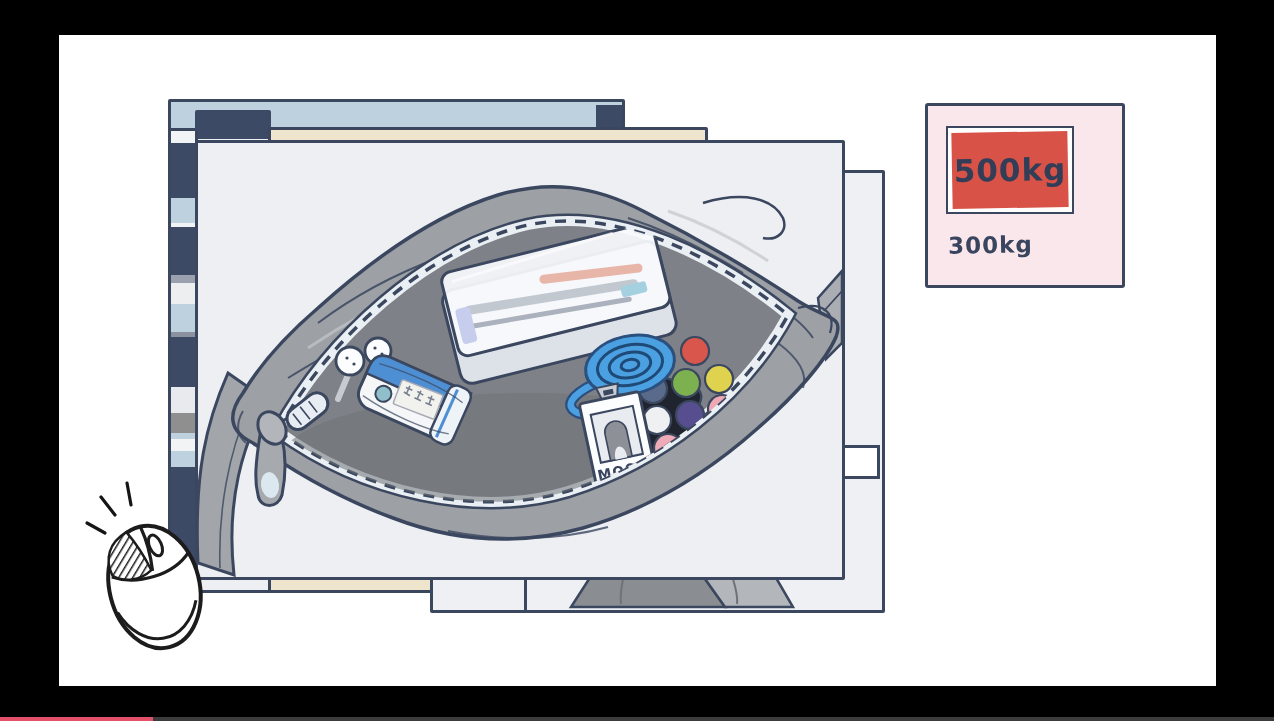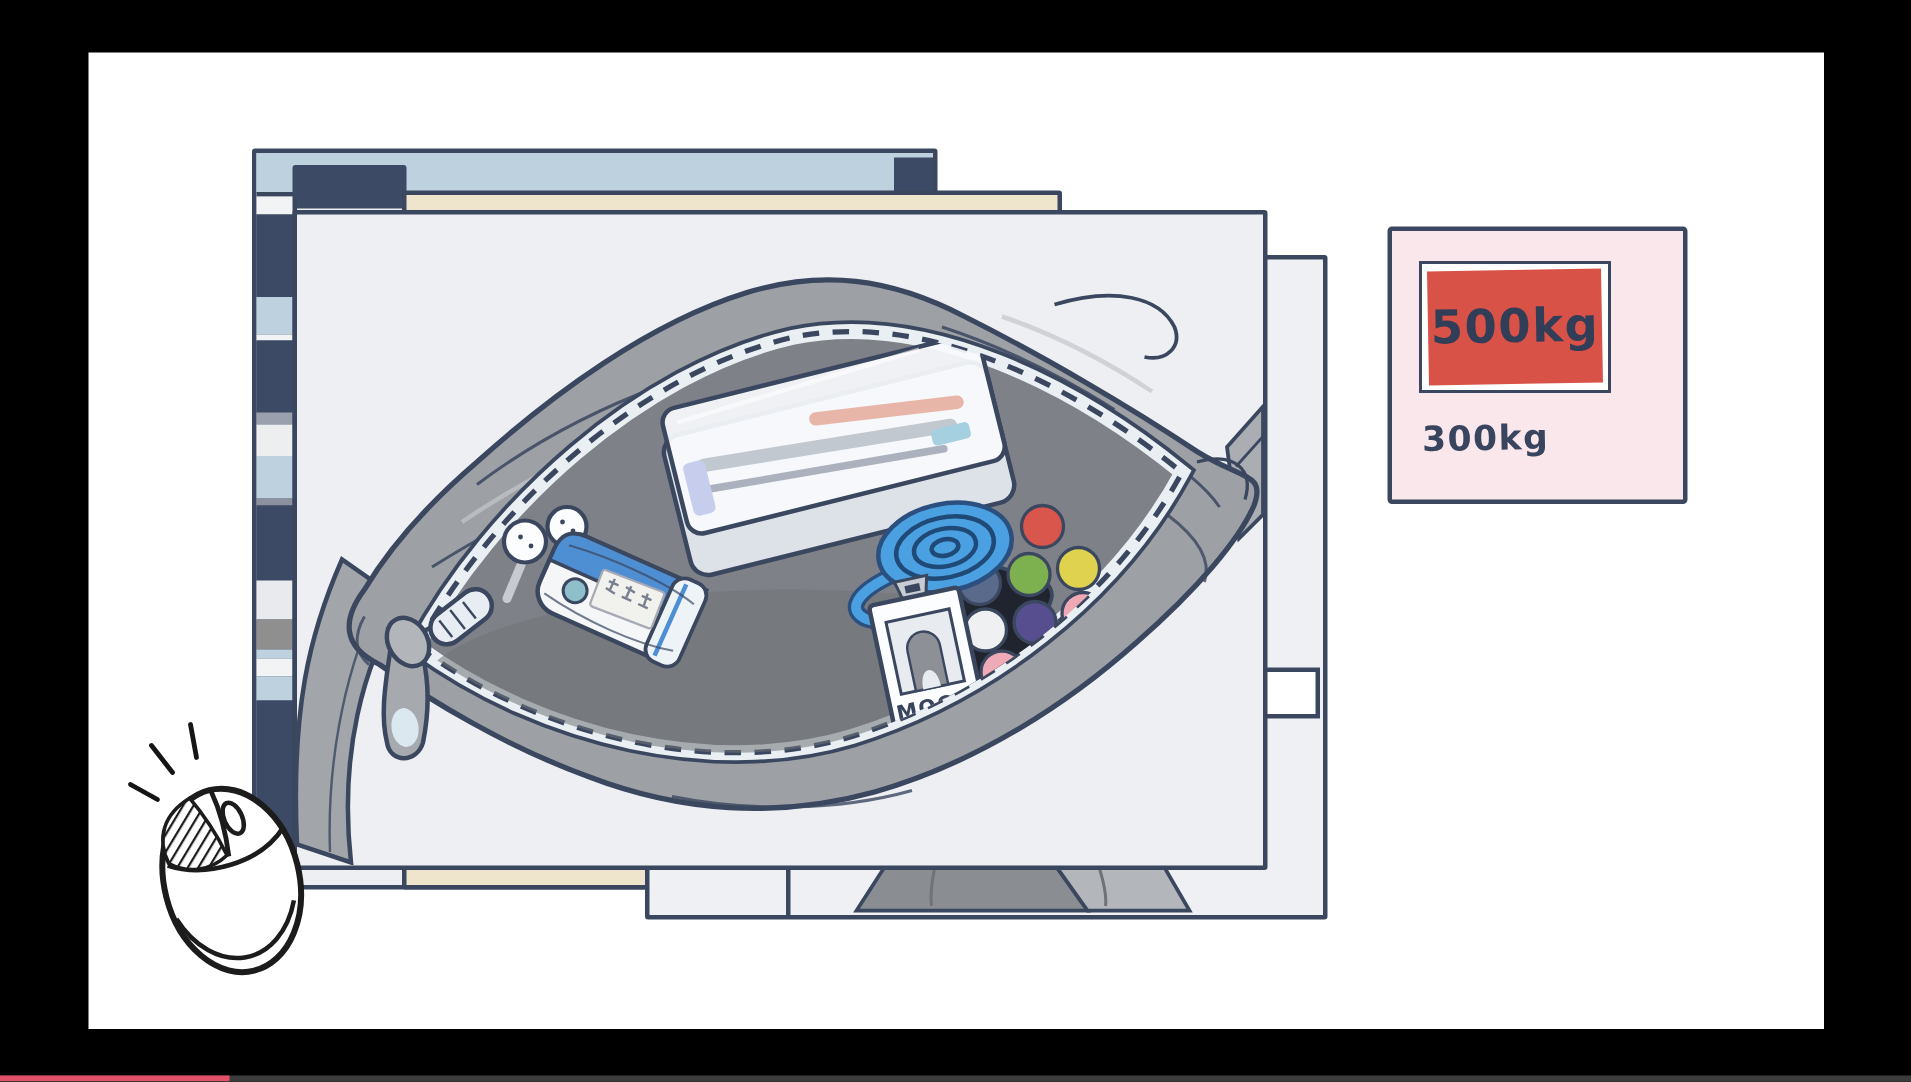--- a/index.html
+++ b/index.html
@@ -218,21 +218,21 @@
           <g transform="rotate(-38 108 268)">
             <rect x="86" y="258" width="46" height="22" rx="11" fill="#e7edf2" stroke="#3b475f" stroke-width="3"></rect>
             <line x1="96" y1="262" x2="96" y2="276" stroke="#3b475f" stroke-width="1.6"></line>
             <line x1="106" y1="261" x2="106" y2="277" stroke="#3b475f" stroke-width="1.6"></line>
             <line x1="116" y1="262" x2="116" y2="276" stroke="#3b475f" stroke-width="1.6"></line>
           </g>
         </g>
       </svg>
     </div>
 
-    <div id="weight-card" style="background: rgb(249, 231, 235); margin-top: 48px;">
+    <div id="weight-card" style="background: rgb(249, 231, 235);">
       <div id="weight-limit-frame">
         <div id="weight-limit-red" style="background: rgb(216, 82, 71);">500kg</div>
       </div>
       <div id="weight-secondary">300kg</div>
     </div>
 
     <svg id="mouse-hint" viewBox="0 0 150 190">
       <g stroke="#151515" stroke-width="3.2" stroke-linecap="round">
         <line x1="8" y1="48" x2="26" y2="58"></line>
         <line x1="22" y1="22" x2="36" y2="40"></line>

